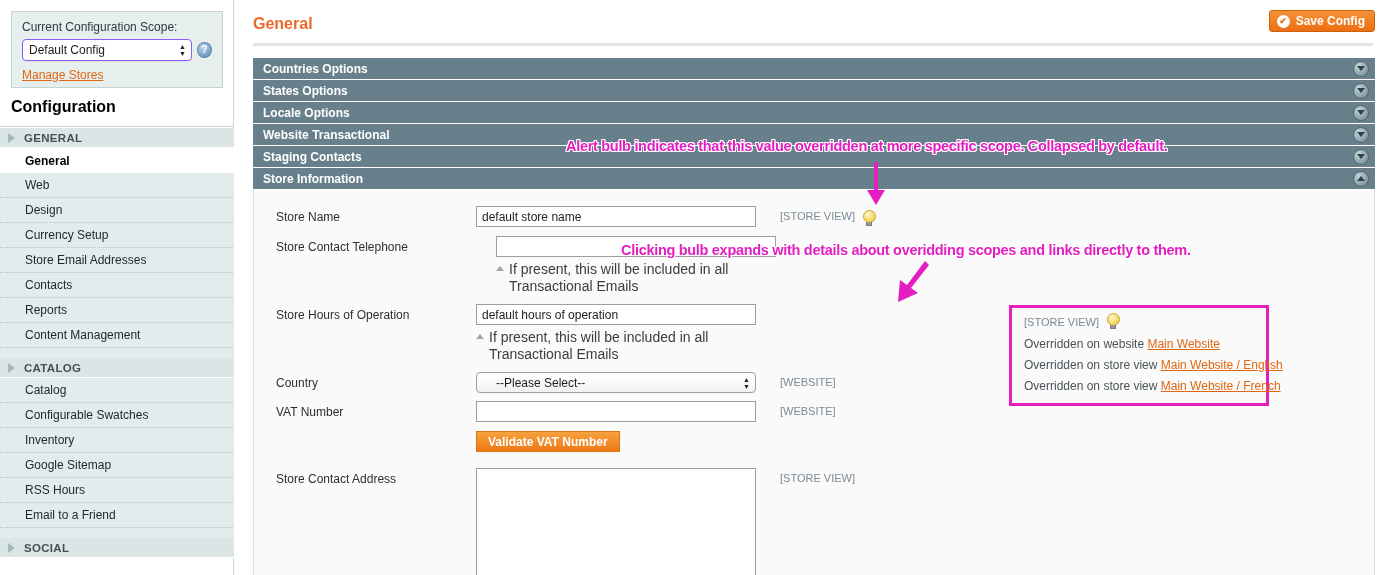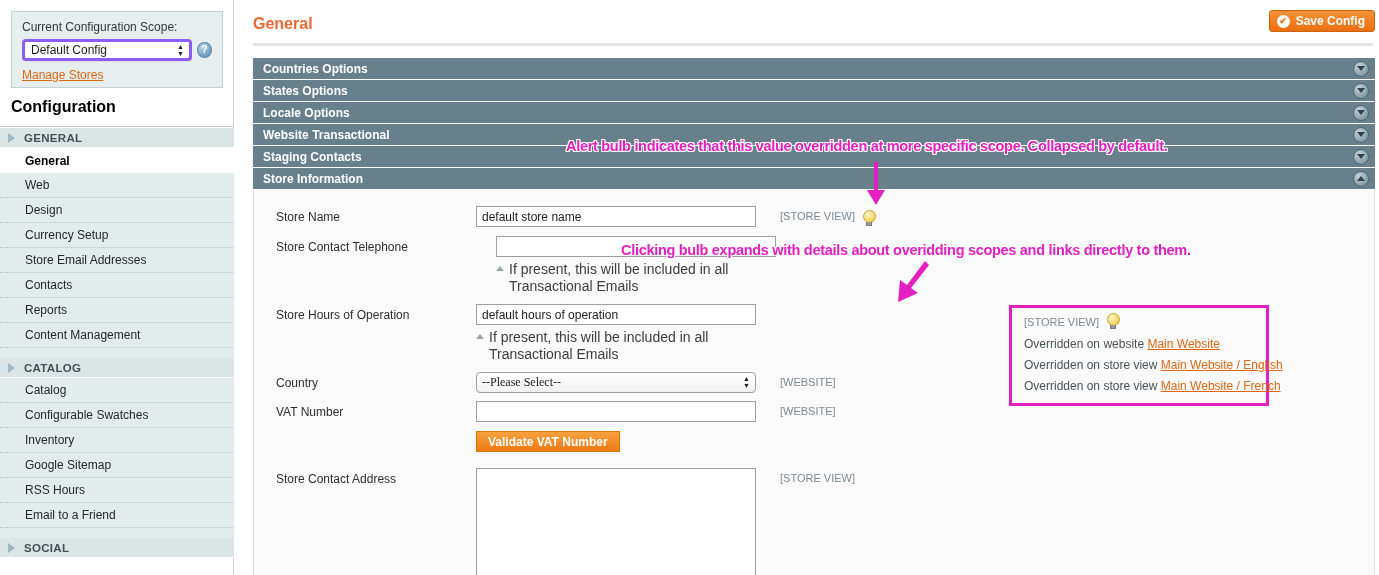--- a/index.html
+++ b/index.html
@@ -29,21 +29,21 @@
     padding: 8px 10px 0 10px;
   }
   .scope-label {
     font-size: 12px; color: #30383c;
     line-height: 15px; margin-bottom: 4px;
   }
   .scope-row { display: flex; align-items: center; gap: 5px; }
   .scope-select {
     width: 180px; height: 22px;
     background: #ffffff;
-    border: 3px solid #8b5cf6;
+    border: 1px solid #8b5cf6;
     border-radius: 4px;
     font-family: "Liberation Sans", sans-serif;
     font-size: 12px;
     color: #1d1d1d;
     padding: 0 18px 0 6px;
     position: relative;
     display: flex; align-items: center;
     box-shadow: 0 1px 0 rgba(0,0,0,.06);
   }
   .scope-select .spin {
@@ -189,24 +189,23 @@
     font-family: "Liberation Sans", sans-serif;
     font-size: 12px; color: #1d1d1d;
     padding: 0 5px;
     display: flex; align-items: center;
   }
   .sel {
     width: 280px; height: 21px;
     background: linear-gradient(#ffffff, #f2f2f2);
     border: 1px solid #9e9e9e; border-radius: 4px;
     font-size: 12px; color: #1d1d1d;
-    padding: 0 18px 0 5px;
+    padding: 0 18px 0 19px;
     display: flex; align-items: center;
     position: relative;
-    font-family: Liberation Serif, serif;
   }
   .sel .spin {
     position: absolute; right: 5px; top: 50%;
     transform: translateY(-50%);
     display: flex; flex-direction: column; gap: 2px;
     line-height: 5px; font-size: 7px; color: #222;
   }
   .ta {
     width: 280px; height: 150px;
     background: #ffffff; border: 1px solid #9e9e9e;

